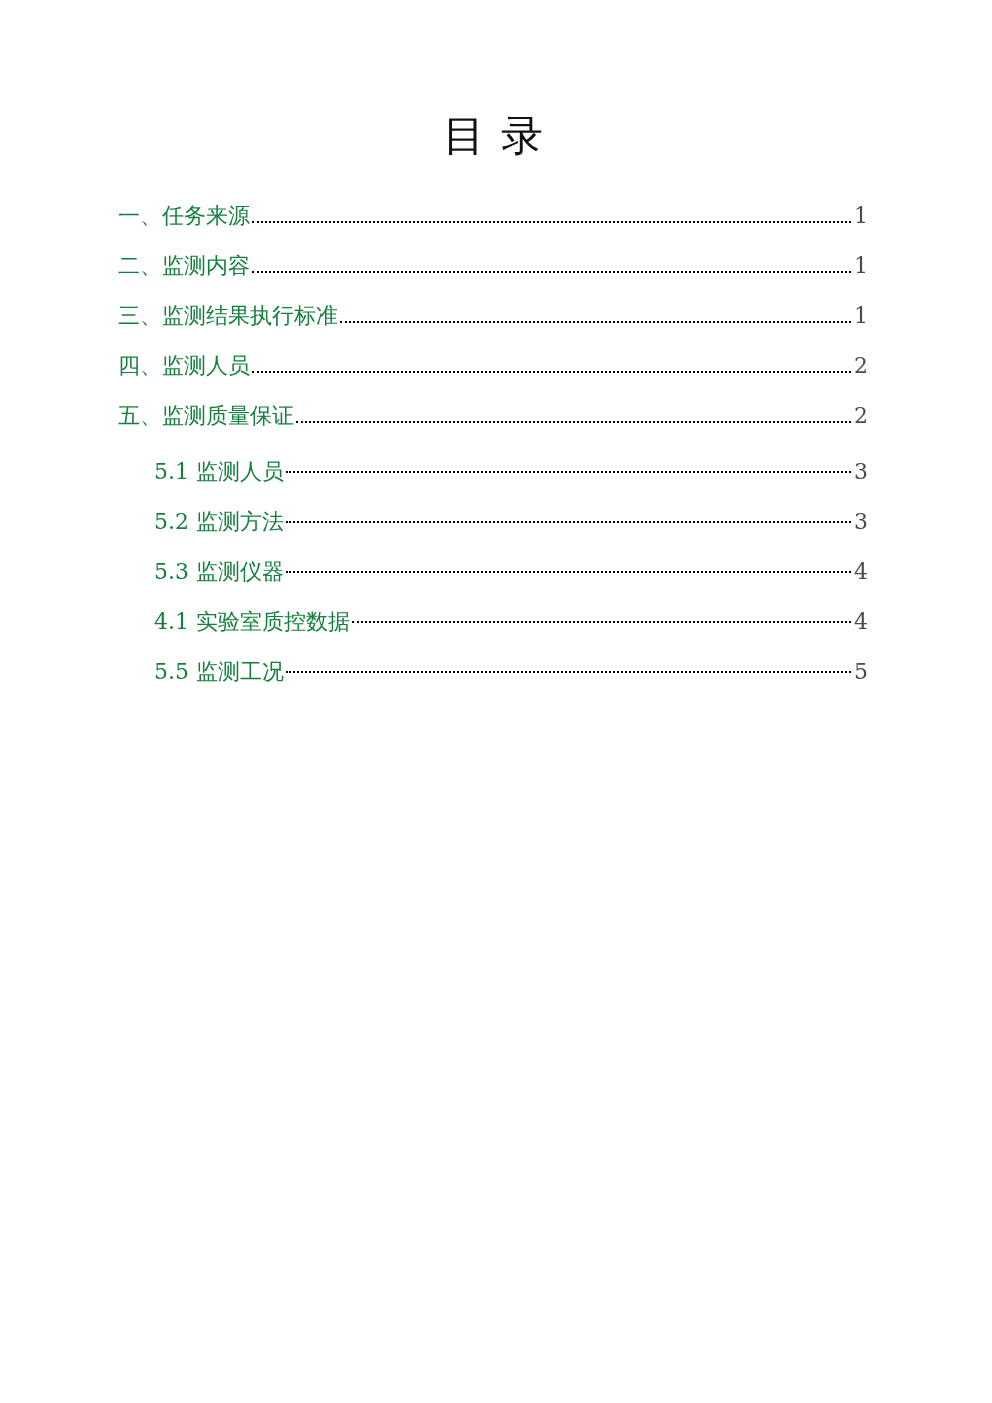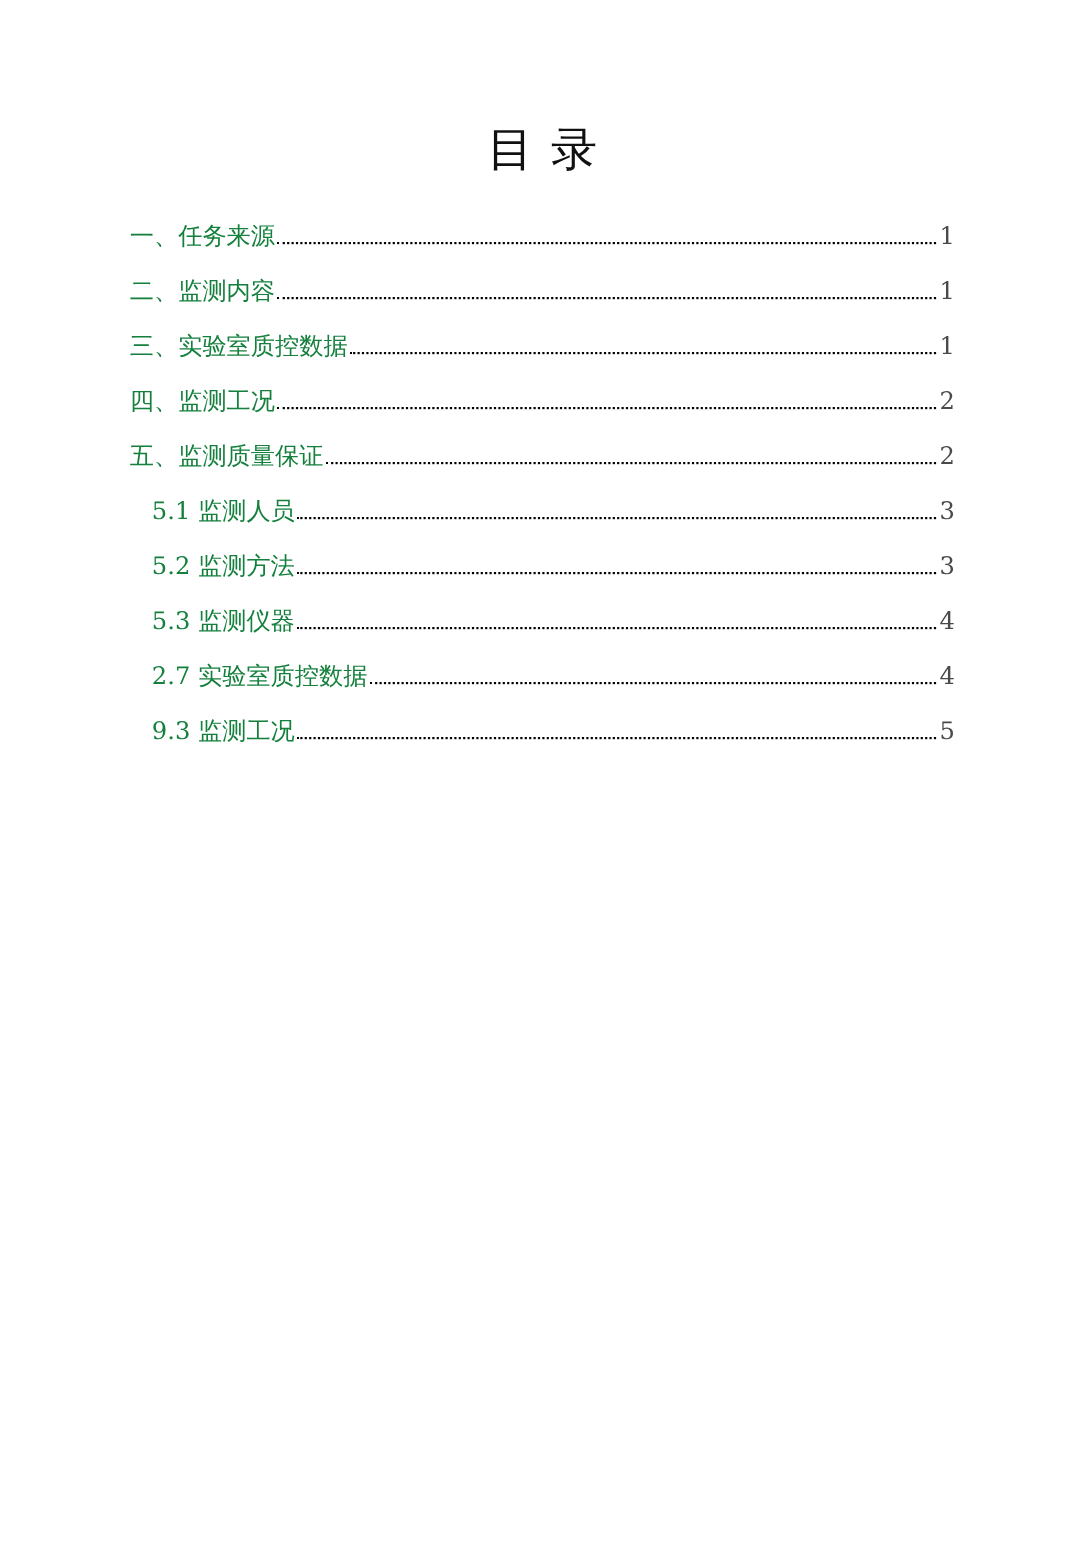--- a/index.html
+++ b/index.html
@@ -38,21 +38,22 @@
     display: flex;
     align-items: baseline;
     box-sizing: border-box;
     height: 50px;
     padding-top: 14px;
     font-size: 22px;
     line-height: 24px;
     cursor: default;
   }
   .toc-row.level-2 {
-    margin-left: 20px;
+    margin-left: 36px;
+    align-items: center;
   }
   .toc-label {
     white-space: nowrap;
     color: #15803d;
   }
   .dot-leader {
     flex: 1;
     min-width: 20px;
     margin: 0 3px 0 2px;
     border-bottom: 2px dotted #000000;
@@ -75,26 +76,26 @@
     <span class="toc-label">一、任务来源</span>
     <span class="dot-leader"></span>
     <span class="page-num">1</span>
   </div>
       <div class="toc-row level-1">
     <span class="toc-label">二、监测内容</span>
     <span class="dot-leader"></span>
     <span class="page-num">1</span>
   </div>
       <div class="toc-row level-1">
-    <span class="toc-label">三、实验室质控数据</span>
+    <span class="toc-label">三、监测结果执行标准</span>
     <span class="dot-leader"></span>
     <span class="page-num">1</span>
   </div>
       <div class="toc-row level-1">
-    <span class="toc-label">四、监测工况</span>
+    <span class="toc-label">四、监测人员</span>
     <span class="dot-leader"></span>
     <span class="page-num">2</span>
   </div>
       <div class="toc-row level-1">
     <span class="toc-label">五、监测质量保证</span>
     <span class="dot-leader"></span>
     <span class="page-num">2</span>
   </div>
       <div class="toc-row level-2">
     <span class="toc-label">5.1 监测人员</span>
@@ -105,23 +106,23 @@
     <span class="toc-label">5.2 监测方法</span>
     <span class="dot-leader"></span>
     <span class="page-num">3</span>
   </div>
       <div class="toc-row level-2">
     <span class="toc-label">5.3 监测仪器</span>
     <span class="dot-leader"></span>
     <span class="page-num">4</span>
   </div>
       <div class="toc-row level-2">
-    <span class="toc-label">2.7 实验室质控数据</span>
+    <span class="toc-label">4.1 实验室质控数据</span>
     <span class="dot-leader"></span>
     <span class="page-num">4</span>
   </div>
       <div class="toc-row level-2">
-    <span class="toc-label">9.3 监测工况</span>
+    <span class="toc-label">5.5 监测工况</span>
     <span class="dot-leader"></span>
     <span class="page-num">5</span>
   </div>
     </div>
 </div>
 
 </body></html>

